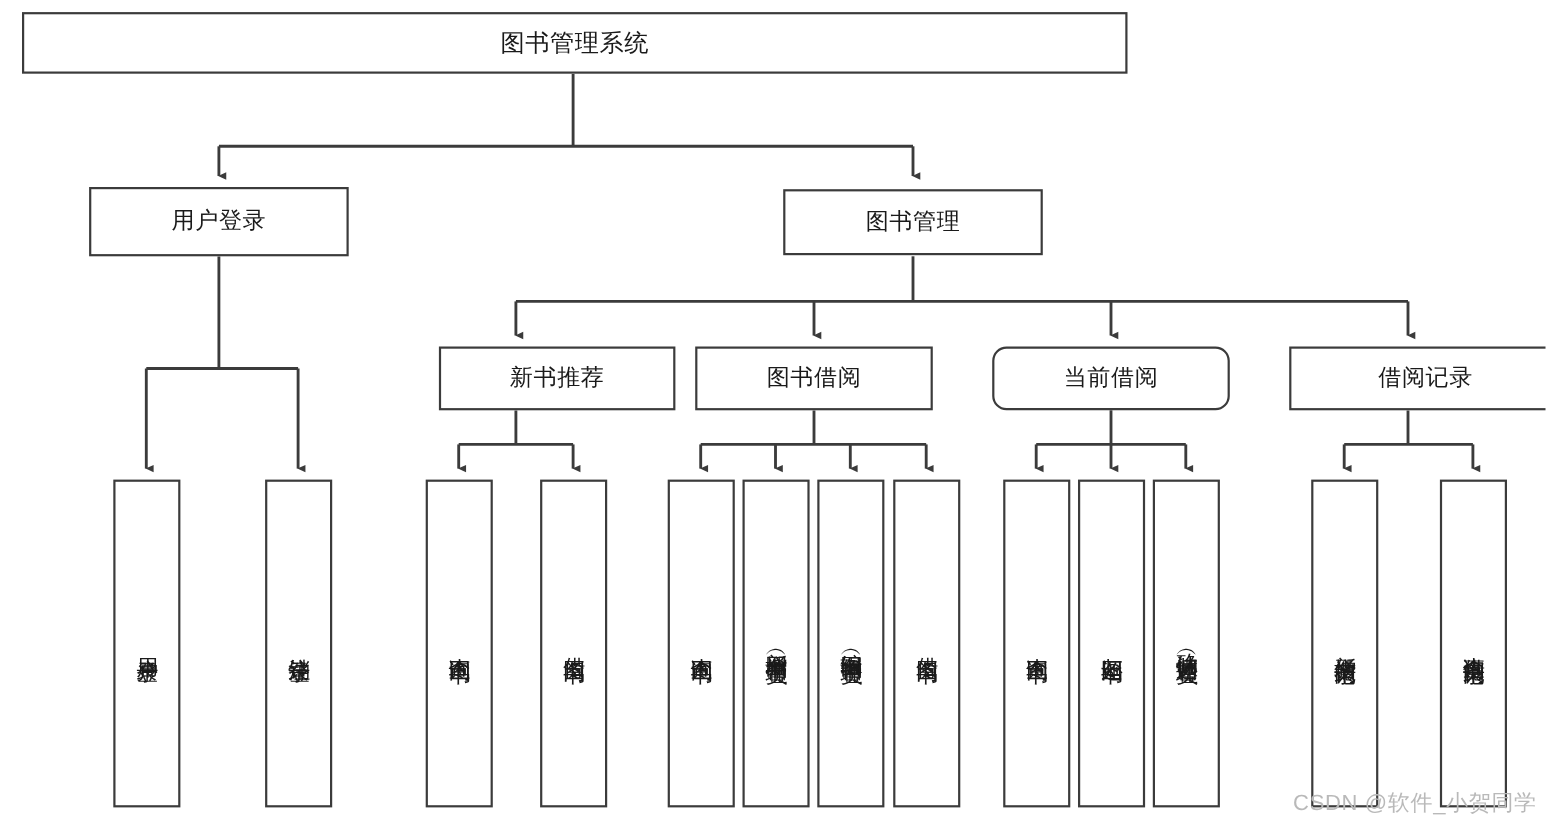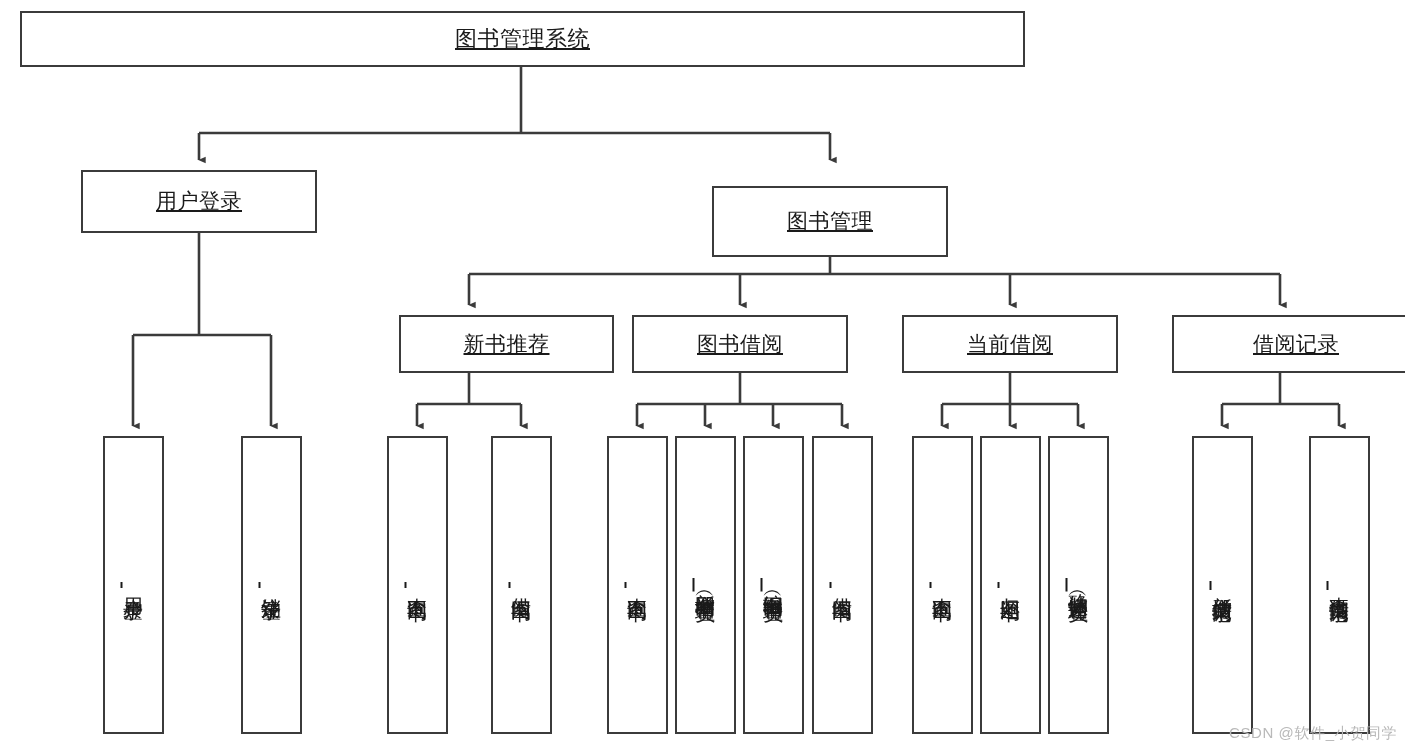--- a/index.html
+++ b/index.html
@@ -35,21 +35,20 @@
     display: flex;
     align-items: center;
     justify-content: center;
     overflow: hidden;
   }
   .node .label {
     color: #1a1a1a;
     text-align: left;
     line-height: 1.18;
     white-space: nowrap;
-    text-decoration: underline;
   }
   .node.horiz .label {
     font-size: 21px;
     letter-spacing: 0.5px;
   }
   .node.root .label {
     font-size: 22px;
   }
   .node.vert {
     align-items: flex-start;
@@ -67,21 +66,21 @@
   .node.vert.mid .label {
     margin-top: 72px;
   }
   .node.vert.tall .label {
     margin-top: 10px;
   }
   .watermark {
     position: absolute;
     right: 8px;
     bottom: 4px;
-    font-size: 15px;
+    font-size: 20px;
     color: #b9b9b9;
     letter-spacing: 0.6px;
     white-space: nowrap;
     margin-left: 24px;
   }
 </style>
 </head>
 <body>
 
 <div id="diagram-root">
@@ -139,31 +138,31 @@
     </g>
   </svg>
 
   <div class="node horiz root" style="left:20px; top:11px; width:1005px; height:56px;">
     <span class="label">图书管理系统</span>
   </div>
 
   <div class="node horiz" style="left:81px; top:170px; width:236px; height:63px;">
     <span class="label">用户登录</span>
   </div>
-  <div class="node horiz" style="left:712px; top:186px; width:236px; height:71px;">
+  <div class="node horiz" style="left:712px; top:172px; width:236px; height:60px;">
     <span class="label">图书管理</span>
   </div>
 
   <div class="node horiz" style="left:362px; top:315px; width:215px; height:58px;margin-left:37px;">
     <span class="label">新书推荐</span>
   </div>
   <div class="node horiz" style="left:632px; top:315px; width:216px; height:58px;">
     <span class="label">图书借阅</span>
   </div>
-  <div class="node horiz" style="left:902px; top:315px; width:216px; height:58px;">
+  <div class="node horiz" style="left:902px; top:315px; width:216px; height:58px;border-radius:13px;">
     <span class="label">当前借阅</span>
   </div>
   <div class="node horiz" style="left:1172px; top:315px; width:248px; height:58px;">
     <span class="label">借阅记录</span>
   </div>
 
   <div class="node vert mid" style="left:103px; top:436px; width:61px; height:298px;">
     <span class="label" style="margin-top: 144px;">用户登录</span>
   </div>
   <div class="node vert mid" style="left:241px; top:436px; width:61px; height:298px;">

